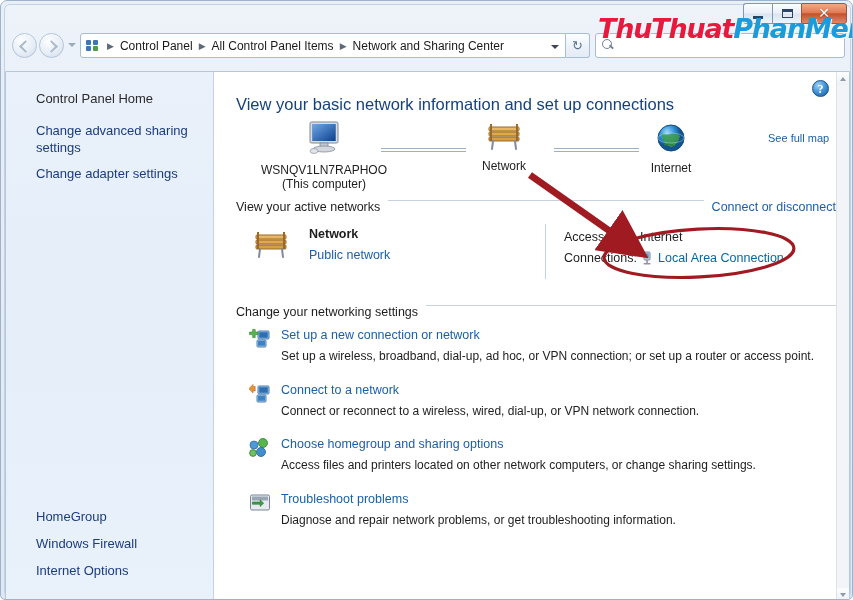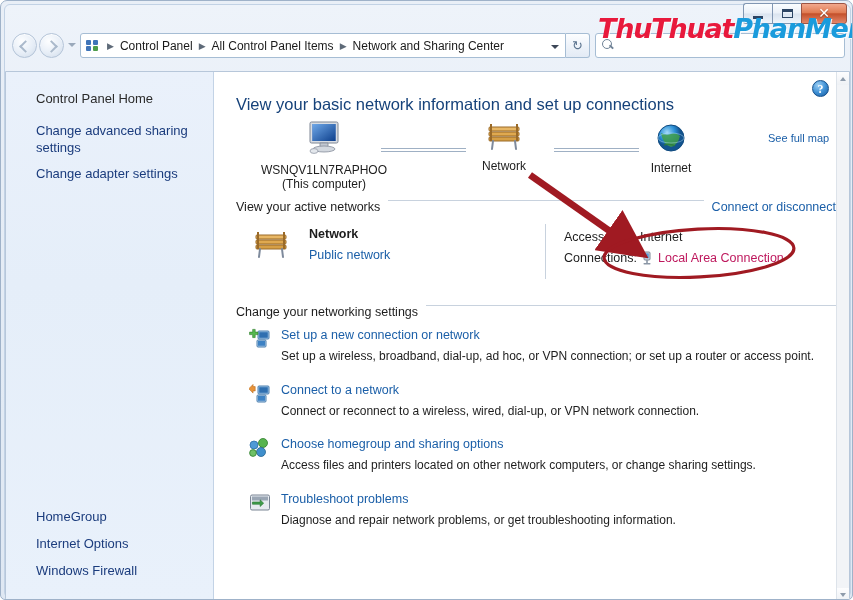--- a/index.html
+++ b/index.html
@@ -401,21 +401,21 @@
   .an-details { position: absolute; left: 315px; top: 2px; }
   .an-row {
     display: flex;
     align-items: center;
     font-size: 12.5px;
     color: #1d1d1d;
     height: 21px;
   }
   .an-key { width: 76px; }
   .an-val { color: #1d1d1d; }
-  .an-val-link { color: #be185d; cursor: pointer; }
+  .an-val-link { color: #0369a1; cursor: pointer; }
   .lan-icon {
     width: 14px; height: 14px;
     margin-right: 4px;
     position: relative;
     flex: 0 0 14px;
   }
 
   
   .setting {
     position: absolute;
@@ -538,22 +538,22 @@
   <div class="client">
 
     <div class="sidebar">
       <div class="sb-home">Control Panel Home</div>
       <div class="sb-links">
         <div class="sb-link">Change advanced sharing settings</div>
         <div class="sb-link">Change adapter settings</div>
       </div>
       <div class="sb-seealso">
         <div class="sb-link">HomeGroup</div>
+        <div class="sb-link">Windows Firewall</div>
         <div class="sb-link">Internet Options</div>
-        <div class="sb-link">Windows Firewall</div>
       </div>
     </div>
 
     <div class="main">
 
       <div class="help-icon">?</div>
 
       <div class="page-title">View your basic network information and set up connections</div>
 
       <div class="netmap">

